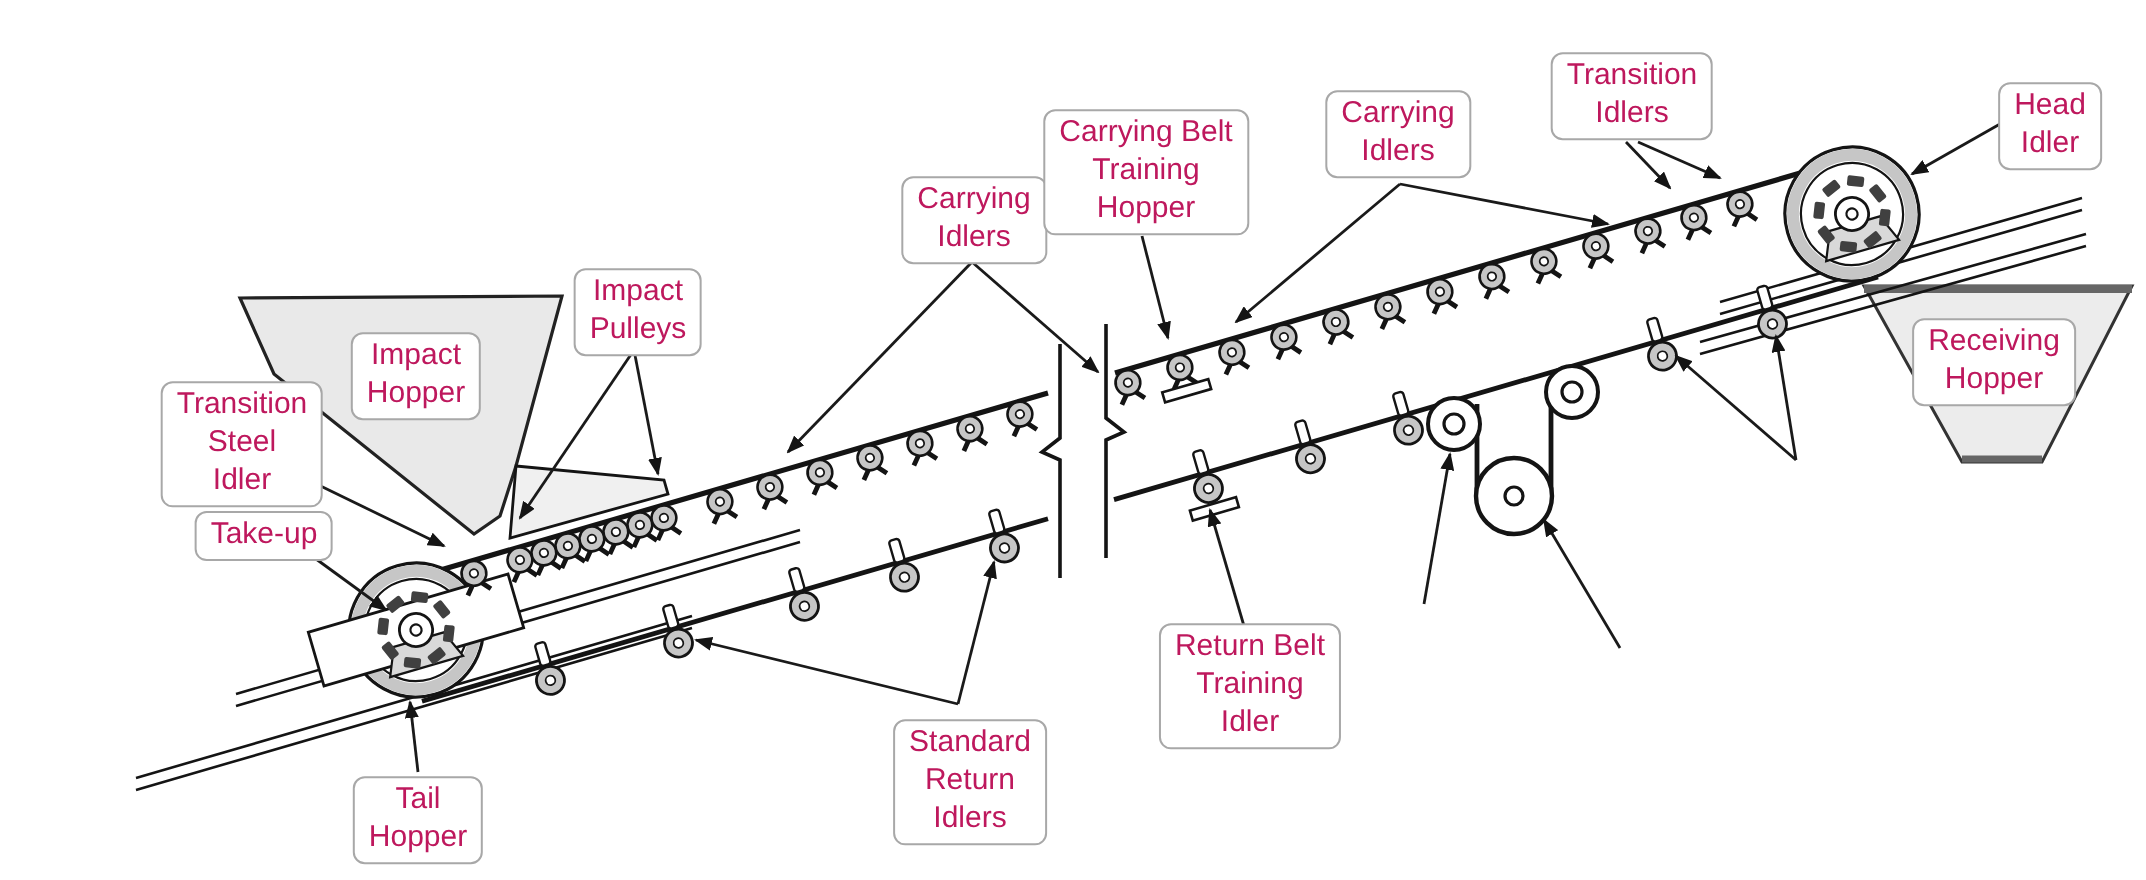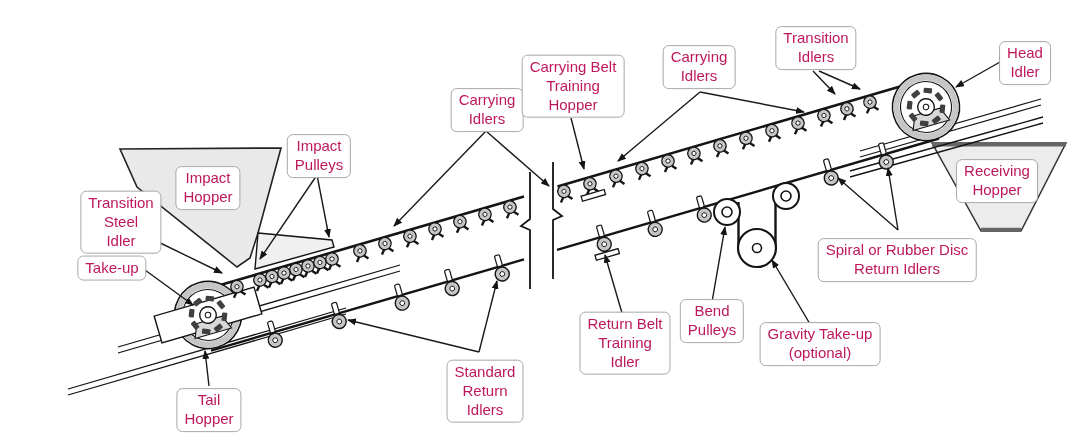--- a/index.html
+++ b/index.html
@@ -309,41 +309,35 @@
     </g>
   </svg>
 
   <div class="lbl" style="left:208px;top:188px">Impact
 Hopper</div>
   <div class="lbl" style="left:319px;top:156px">Impact
 Pulleys</div>
   <div class="lbl" style="left:121px;top:222px">Transition
 Steel
 Idler</div>
-  <div class="lbl" style="left:112px;top:268px">Take-up</div>
+  <div class="lbl" style="left:132px;top:268px">Take-up</div>
   <div class="lbl" style="left:209px;top:410px">Tail
 Hopper</div>
   <div class="lbl" style="left:487px;top:110px">Carrying
 Idlers</div>
   <div class="lbl" style="left:573px;top:86px">Carrying Belt
 Training
 Hopper</div>
   <div class="lbl" style="left:699px;top:67px">Carrying
 Idlers</div>
   <div class="lbl" style="left:816px;top:48px">Transition
 Idlers</div>
   <div class="lbl" style="left:1025px;top:63px">Head
 Idler</div>
   <div class="lbl" style="left:997px;top:181px">Receiving
 Hopper</div>
-  <div class="lbl" style="left:897px;top:260px">Spiral or Rubber Disc
-Return Idlers</div>
-  <div class="lbl" style="left:820px;top:344px">Gravity Take-up
-(optional)</div>
-  <div class="lbl" style="left:712px;top:321px">Bend
-Pulleys</div>
   <div class="lbl" style="left:625px;top:343px">Return Belt
 Training
 Idler</div>
   <div class="lbl" style="left:485px;top:391px">Standard
 Return
 Idlers</div>
 </div>
 
 </body></html>

